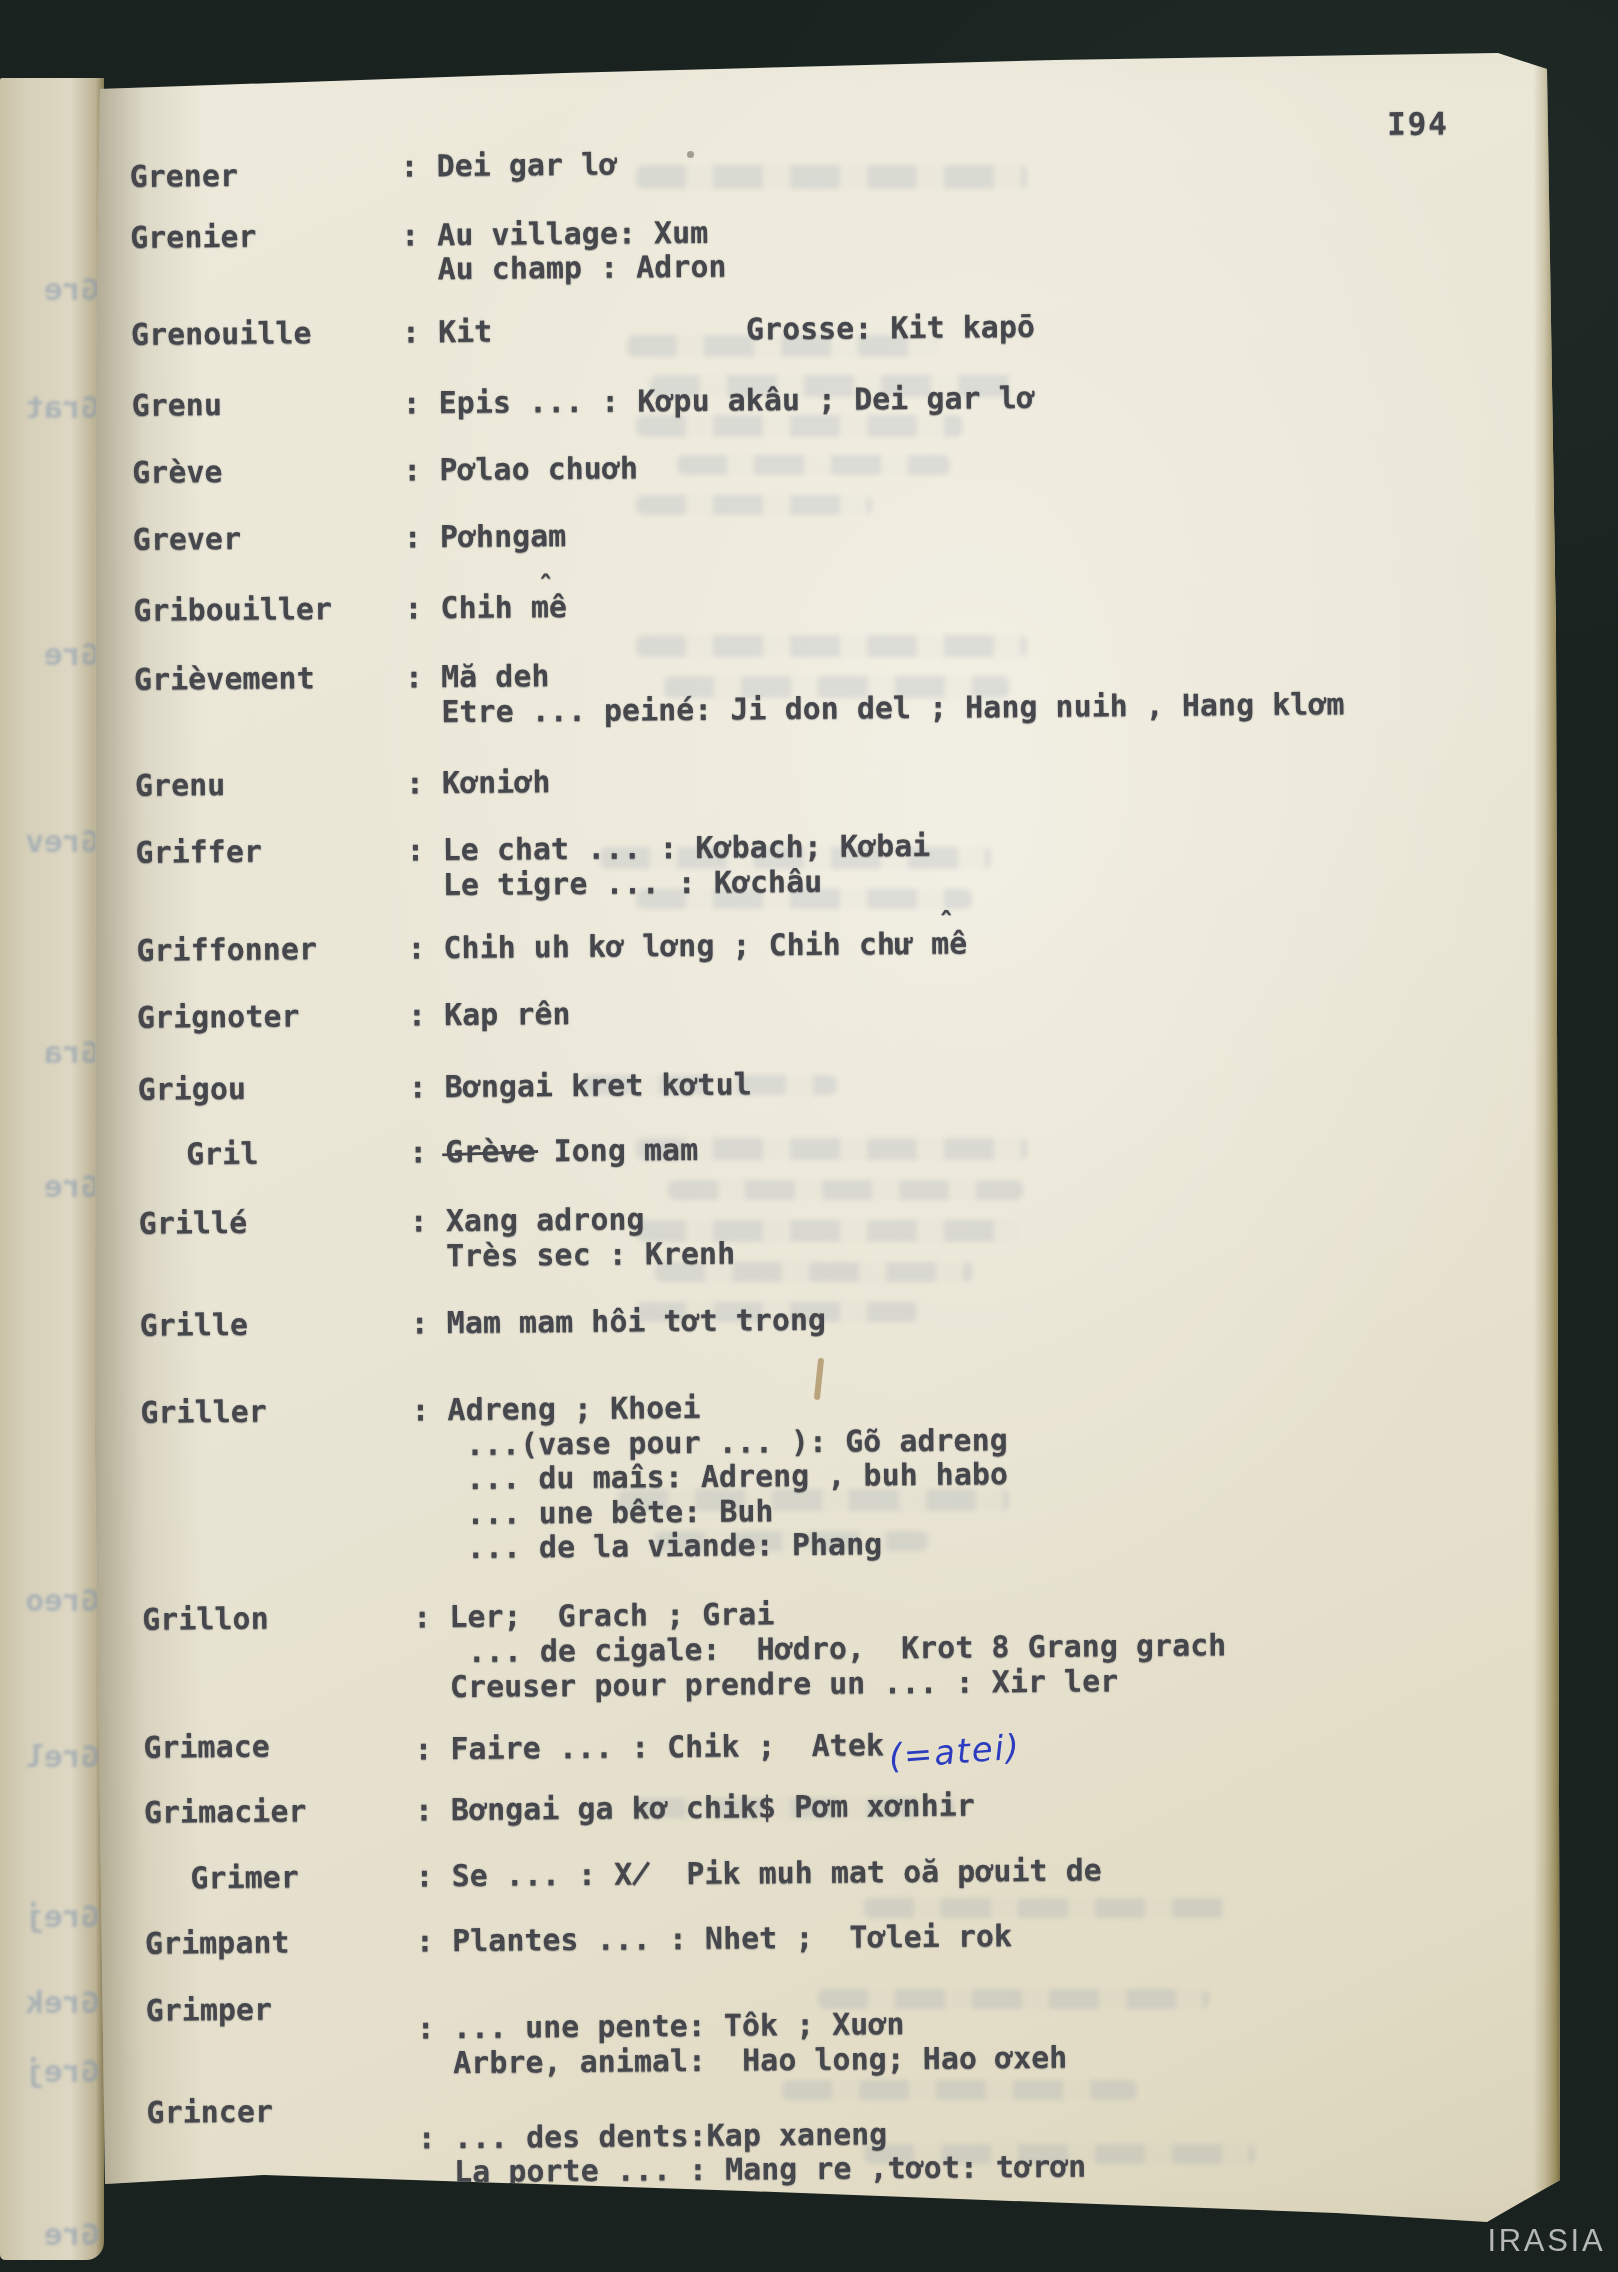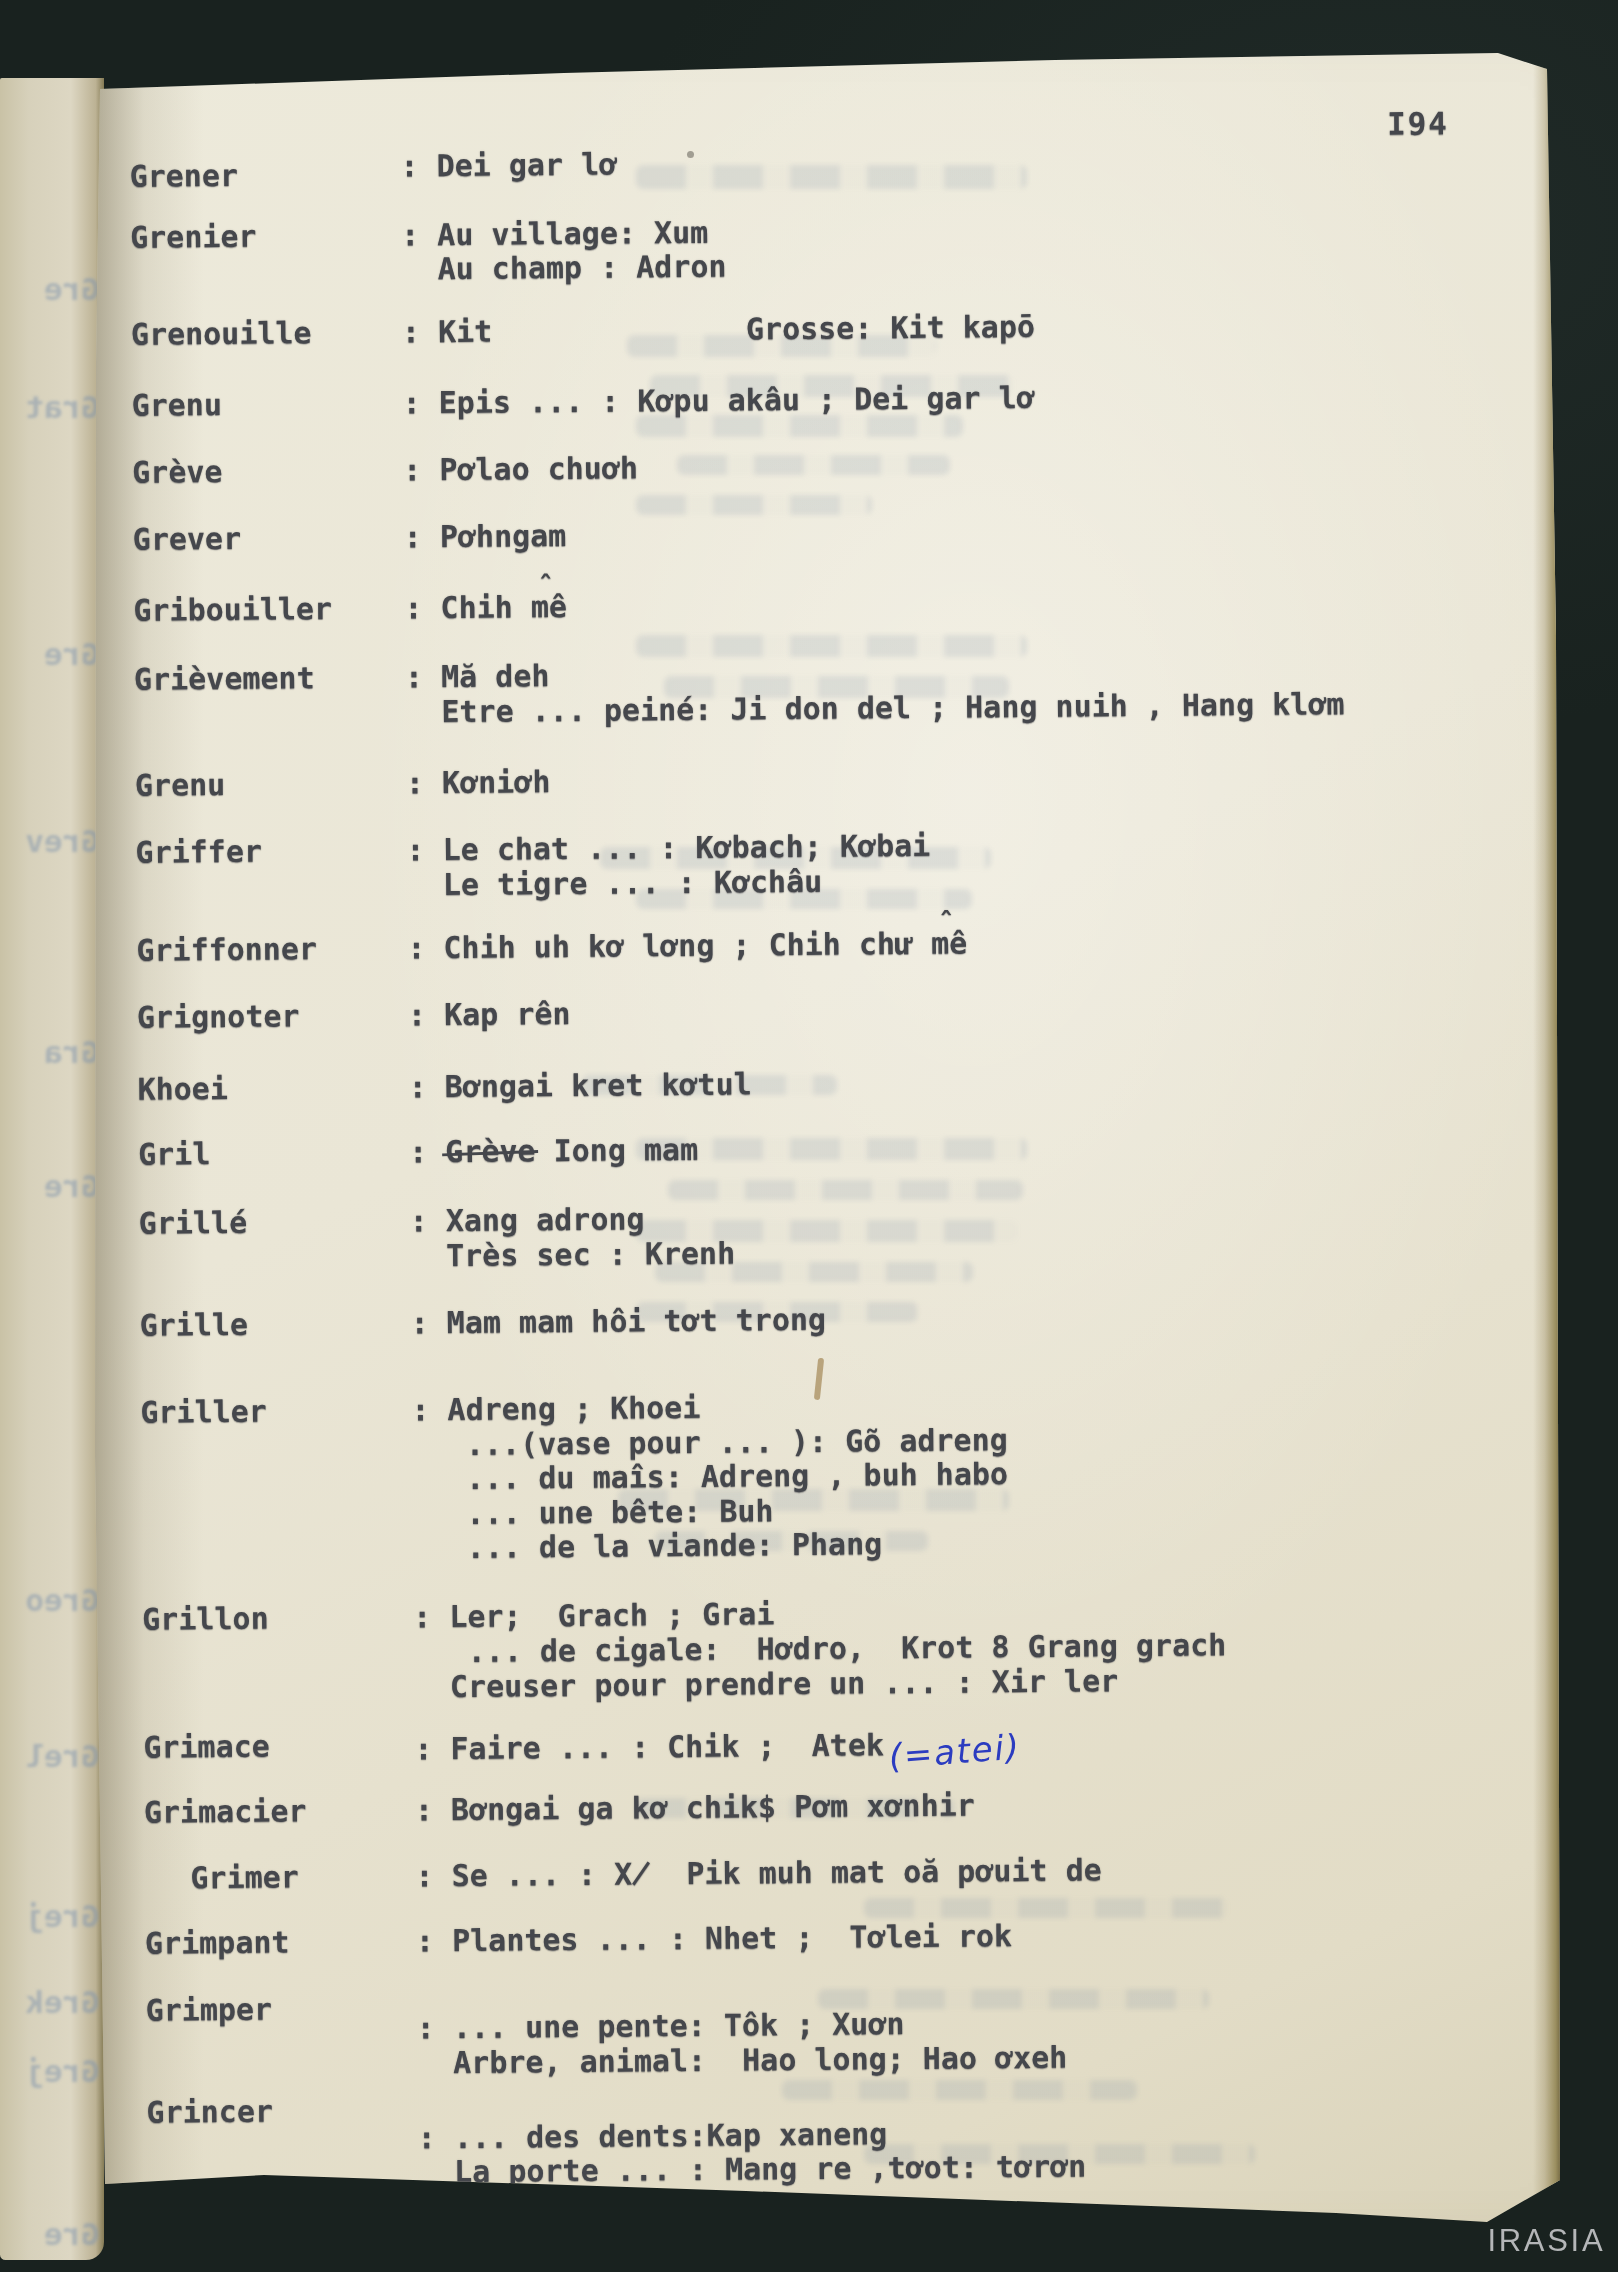--- a/index.html
+++ b/index.html
@@ -149,23 +149,23 @@
           <div class="line" style="top: 691px;"><span>  Etre ... peiné: Ji don del ; Hang nuih , Hang klơm</span></div>
           <div class="head" style="top: 762px;">Grenu</div>
           <div class="line" style="top: 762px;"><span>: Kơniơh</span></div>
           <div class="head" style="top: 829px;">Griffer</div>
           <div class="line" style="top: 829px;"><span>: Le chat ... : Kơbach; Kơbai</span></div>
           <div class="line" style="top: 864px;"><span>  Le tigre ... : Kơchâu</span></div>
           <div class="head" style="top: 927px;">Griffonner</div>
           <div class="line" style="top: 927px;"><span>: Chih uh kơ lơng ; Chih chư mê</span><span class="sup">ˆ</span></div>
           <div class="head" style="top: 994px;">Grignoter</div>
           <div class="line" style="top: 994px;"><span>: Kap rên</span></div>
-          <div class="head" style="top: 1066px;">Khoei</div>
+          <div class="head" style="top: 1066px;">Grigou</div>
           <div class="line" style="top: 1066px;"><span>: Bơngai kret kơtul</span></div>
-          <div class="head" style="top: 1131px;">Gril</div>
+          <div class="head" style="top: 1131px; margin-left: 48px;">Gril</div>
           <div class="line" style="top: 1131px;"><span>: </span><span class="strike">Grève</span><span> Iong mam</span></div>
           <div class="head" style="top: 1200px;">Grillé</div>
           <div class="line" style="top: 1200px;"><span>: Xang adrong</span></div>
           <div class="line" style="top: 1235px;"><span>  Très sec : Krenh</span></div>
           <div class="head" style="top: 1302px;">Grille</div>
           <div class="line" style="top: 1302px;"><span>: Mam mam hôi tơt trong</span></div>
           <div class="head" style="top: 1389px;">Griller</div>
           <div class="line" style="top: 1389px;"><span>: Adreng ; Khoei</span></div>
           <div class="line" style="top: 1424px;"><span>   ...(vase pour ... ): Gõ adreng</span></div>
           <div class="line" style="top: 1458px;"><span>   ... du maîs: Adreng , buh habo</span></div>

